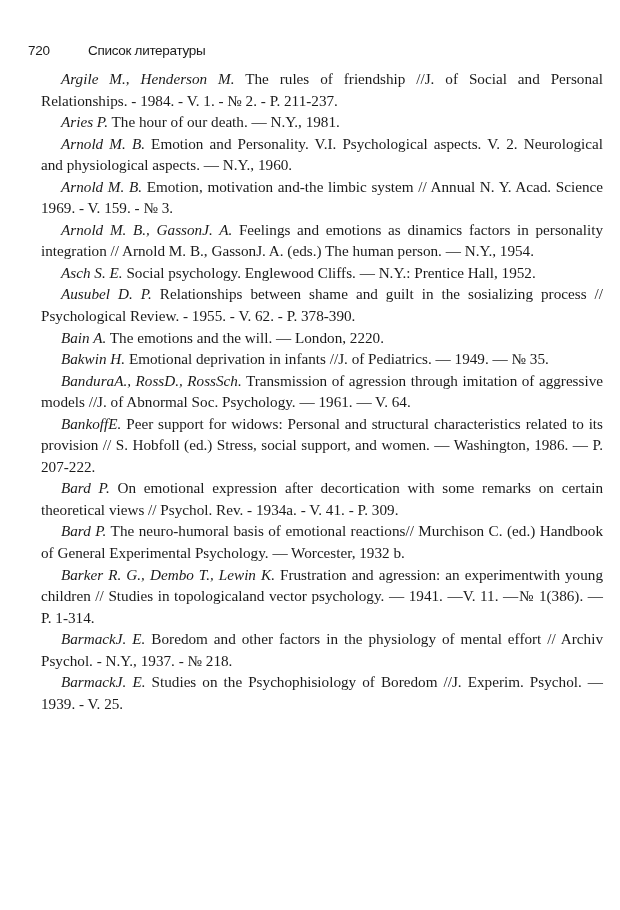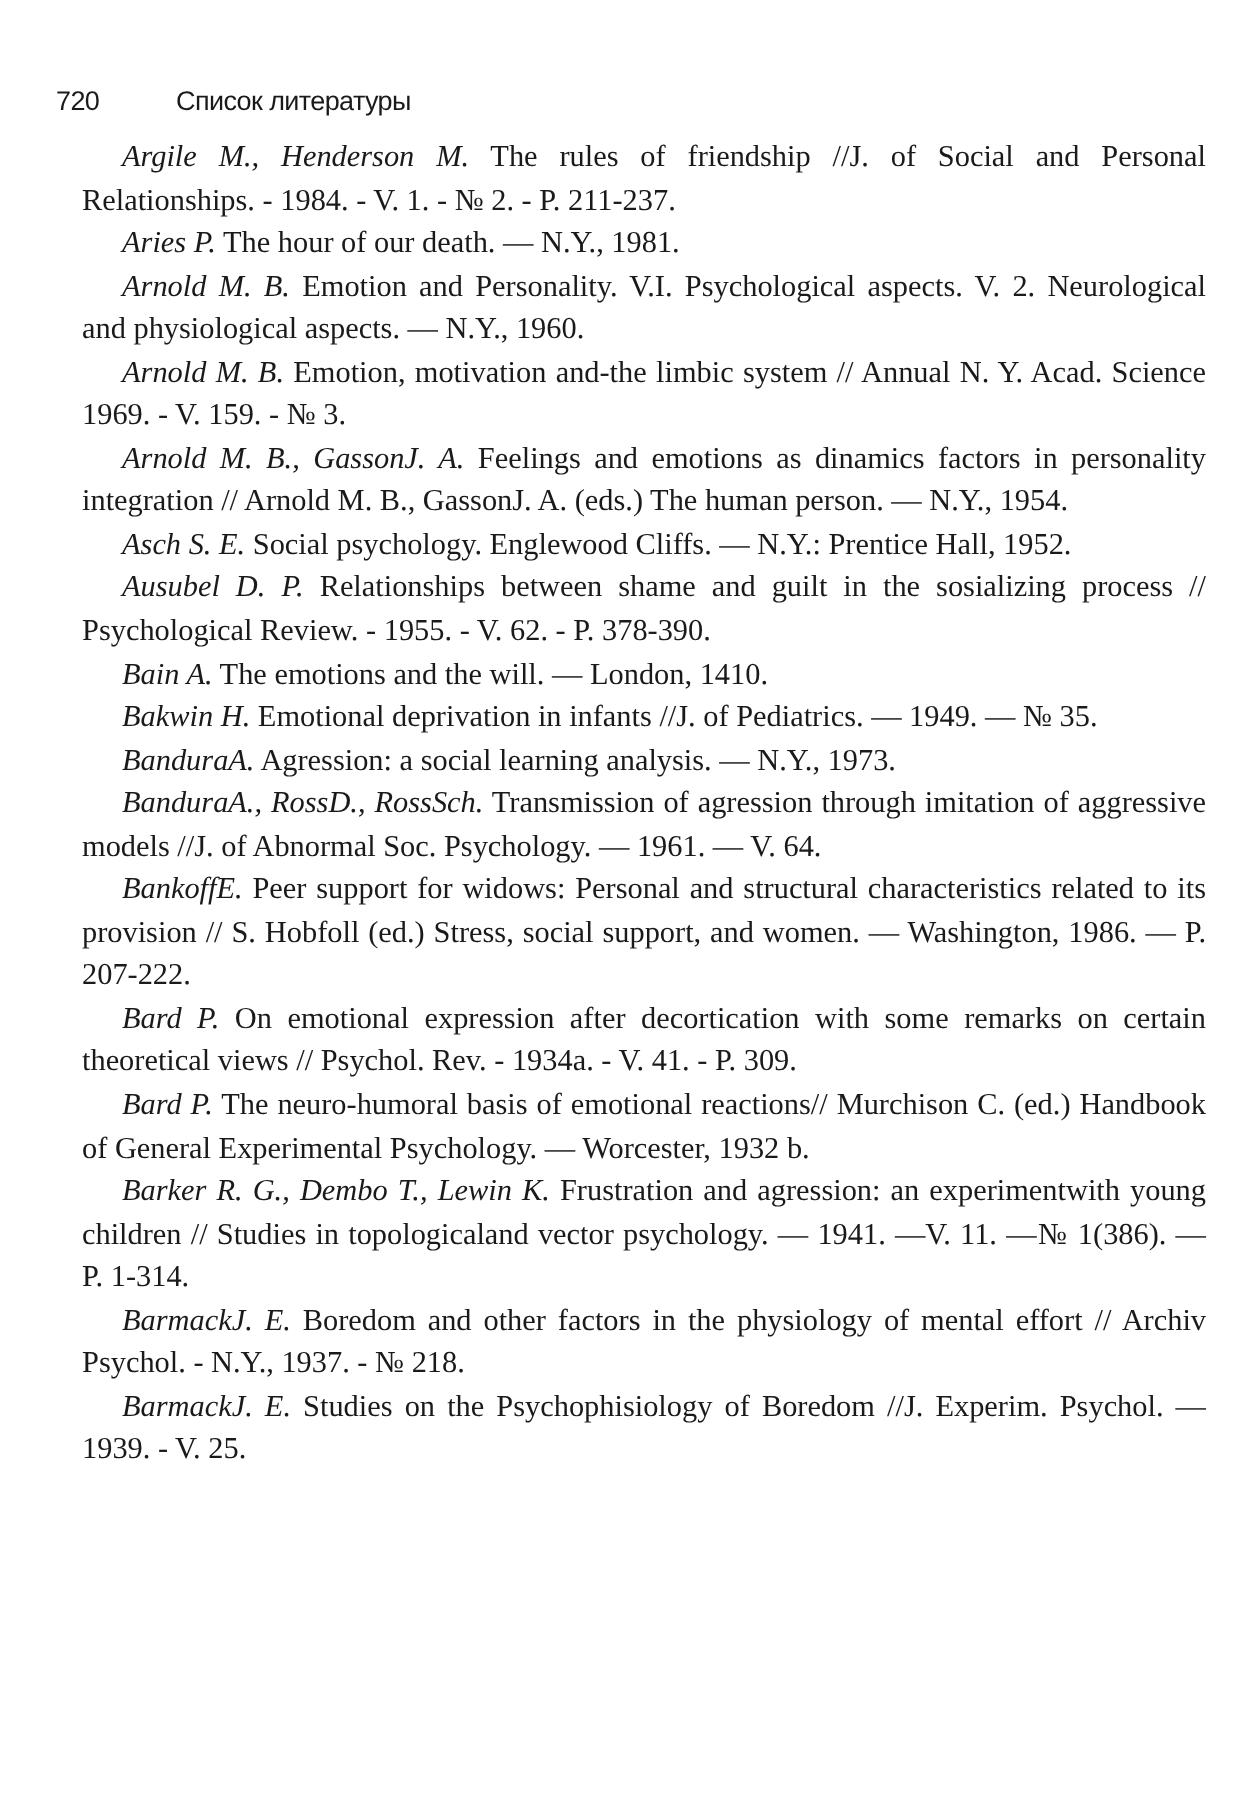--- a/index.html
+++ b/index.html
@@ -20,23 +20,22 @@
   </div>
 
   <div class="refs">
     <p class="ref"><span class="au">Argile M., Henderson M.</span><span> The rules of friendship //J. of Social and Personal Relationships. - 1984. - V. 1. - № 2. - P. 211-237.</span></p>
     <p class="ref"><span class="au">Aries P.</span><span> The hour of our death. — N.Y., 1981.</span></p>
     <p class="ref"><span class="au">Arnold M. B.</span><span> Emotion and Personality. V.I. Psychological aspects. V. 2. Neurological and physiological aspects. — N.Y., 1960.</span></p>
     <p class="ref"><span class="au">Arnold M. B.</span><span> Emotion, motivation and-the limbic system // Annual N. Y. Acad. Science 1969. - V. 159. - № 3.</span></p>
     <p class="ref"><span class="au">Arnold M. B., GassonJ. A.</span><span> Feelings and emotions as dinamics factors in personality integration // Arnold M. B., GassonJ. A. (eds.) The human person. — N.Y., 1954.</span></p>
     <p class="ref"><span class="au">Asch S. E.</span><span> Social psychology. Englewood Cliffs. — N.Y.: Prentice Hall, 1952.</span></p>
     <p class="ref"><span class="au">Ausubel D. P.</span><span> Relationships between shame and guilt in the sosializing process // Psychological Review. - 1955. - V. 62. - P. 378-390.</span></p>
-    <p class="ref"><span class="au">Bain A.</span><span> The emotions and the will. — London, 1410.</span></p>
+    <p class="ref"><span class="au">Bain A.</span><span> The emotions and the will. — London, 2220.</span></p>
     <p class="ref"><span class="au">Bakwin H.</span><span> Emotional deprivation in infants //J. of Pediatrics. — 1949. — № 35.</span></p>
-    <p class="ref"><span class="au">BanduraA.</span><span> Agression: a social learning analysis. — N.Y., 1973.</span></p>
     <p class="ref"><span class="au">BanduraA., RossD., RossSch.</span><span> Transmission of agression through imitation of aggressive models //J. of Abnormal Soc. Psychology. — 1961. — V. 64.</span></p>
     <p class="ref"><span class="au">BankoffE.</span><span> Peer support for widows: Personal and structural characteristics related to its provision // S. Hobfoll (ed.) Stress, social support, and women. — Washington, 1986. — P. 207-222.</span></p>
     <p class="ref"><span class="au">Bard P.</span><span> On emotional expression after decortication with some remarks on certain theoretical views // Psychol. Rev. - 1934a. - V. 41. - P. 309.</span></p>
     <p class="ref"><span class="au">Bard P.</span><span> The neuro-humoral basis of emotional reactions// Murchison C. (ed.) Handbook of General Experimental Psychology. — Worcester, 1932 b.</span></p>
     <p class="ref"><span class="au">Barker R. G., Dembo T., Lewin K.</span><span> Frustration and agression: an experimentwith young children // Studies in topologicaland vector psychology. — 1941. —V. 11. —№ 1(386). — P. 1-314.</span></p>
     <p class="ref"><span class="au">BarmackJ. E.</span><span> Boredom and other factors in the physiology of mental effort // Archiv Psychol. - N.Y., 1937. - № 218.</span></p>
     <p class="ref"><span class="au">BarmackJ. E.</span><span> Studies on the Psychophisiology of Boredom //J. Experim. Psychol. — 1939. - V. 25.</span></p>
     <p class="ref"></p>
 
   </div>

